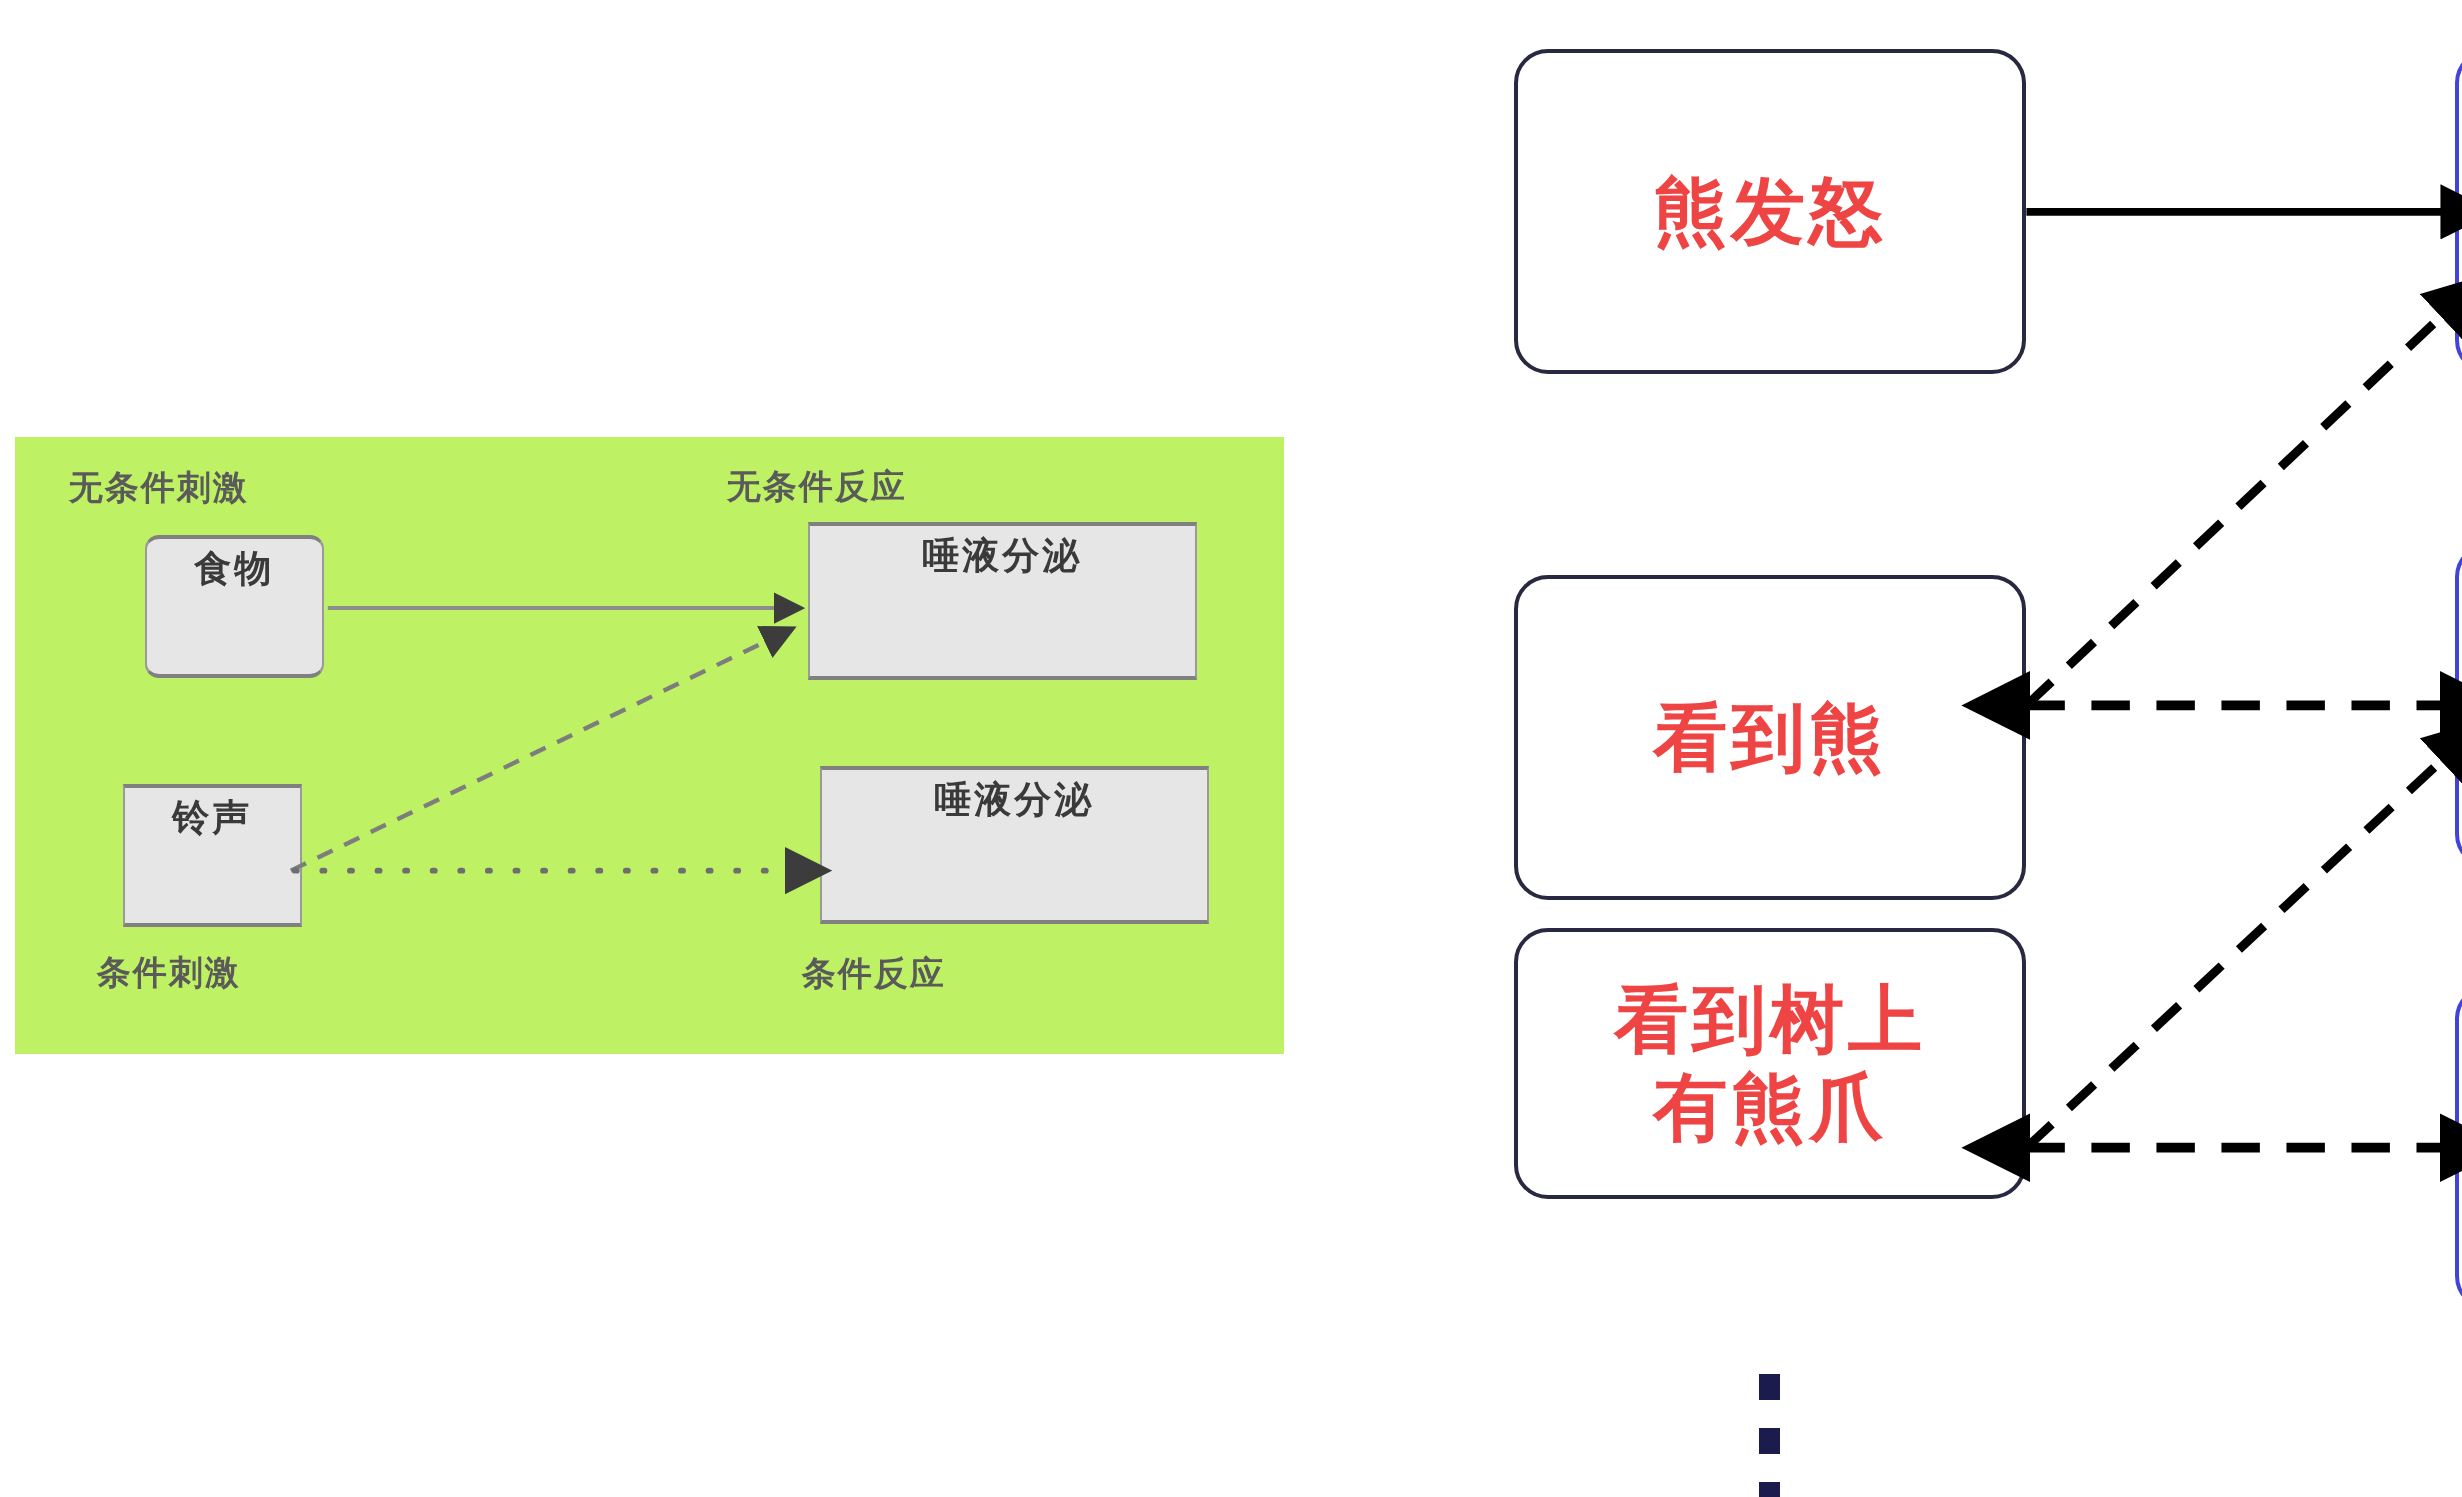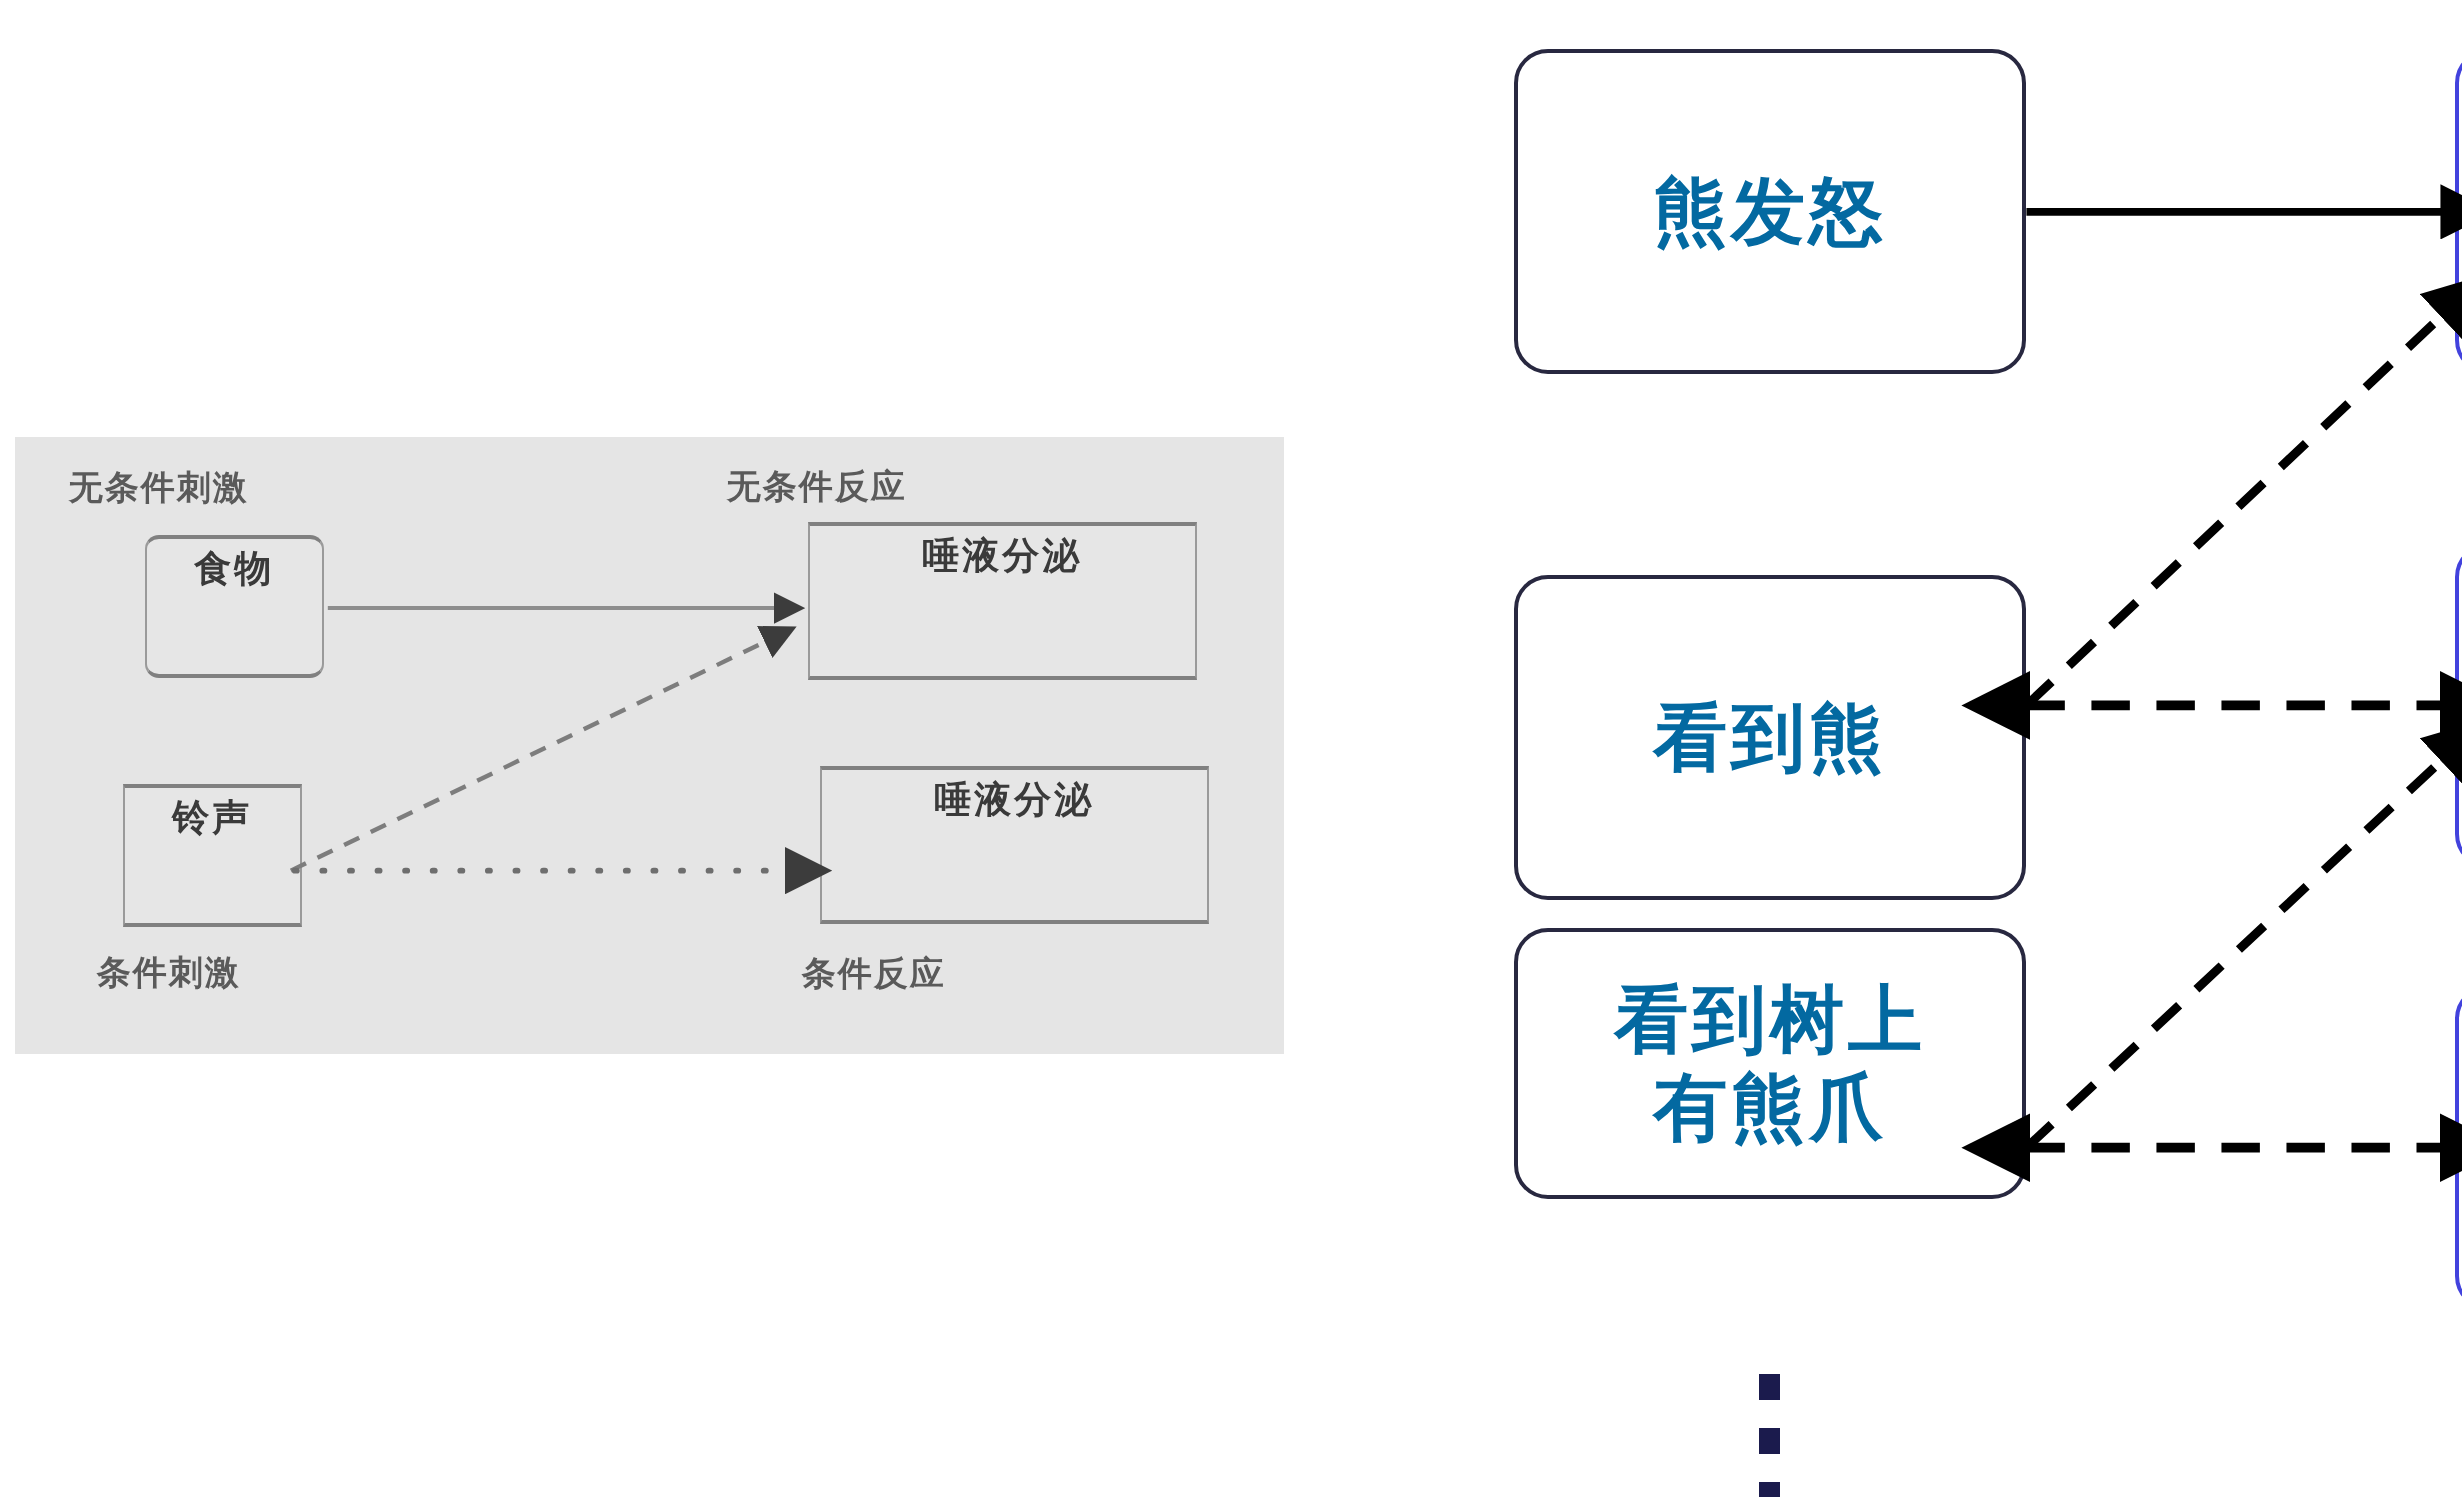--- a/index.html
+++ b/index.html
@@ -5,21 +5,21 @@
   html,body{margin:0;padding:0;background:#ffffff;}
   body{
     width:3306px;height:1498px;position:relative;overflow:hidden;
     font-family:"DejaVu Sans","Liberation Sans",sans-serif;
   }
   #stage{position:absolute;inset:0;width:3306px;height:1498px;}
 
   
   #pavlov-panel{
     position:absolute;left:14.8px;top:437px;width:1269px;height:617px;
-    background:#e5e5e5;
+    background:#bef264;
   }
   .pv-label{
     position:absolute;color:#5a5a5a;font-weight:700;
     font-size:34px;line-height:1;letter-spacing:2px;white-space:nowrap;
   }
   .pv-box{
     position:absolute;background:#e6e6e6;
     border:2px solid #9a9a9a;border-top:4.4px solid #808080;border-bottom:4.4px solid #808080;
     box-sizing:border-box;
     display:flex;align-items:flex-start;justify-content:center;
@@ -33,21 +33,21 @@
   
   #rl-diagram{position:absolute;left:1428px;top:0;width:1878px;height:1498px;}
   .rl-box{
     position:absolute;background:#ffffff;box-sizing:border-box;
     border-radius:34px;
     display:flex;align-items:center;justify-content:center;text-align:center;
   }
   .rl-box.dark{border:4.4px solid #282840;}
   .rl-box.blue{border:4.4px solid #4242dd;}
   .rl-box .cn{
-    color:#0369a1;font-weight:700;font-size:74px;line-height:1.18;
+    color:#ef4444;font-weight:700;font-size:74px;line-height:1.18;
     letter-spacing:3.9px;white-space:pre-line;
   }
   #rl-svg{position:absolute;left:0;top:0;width:1878px;height:1498px;pointer-events:none;}
 
   .dot-col{position:absolute;display:flex;flex-direction:column;align-items:center;}
   .dot-col i{display:block;width:20.7px;height:25.6px;margin-bottom:28.6px;}
   .dot-col i:last-child{margin-bottom:0;}
 </style>
 </head>
 <body>

